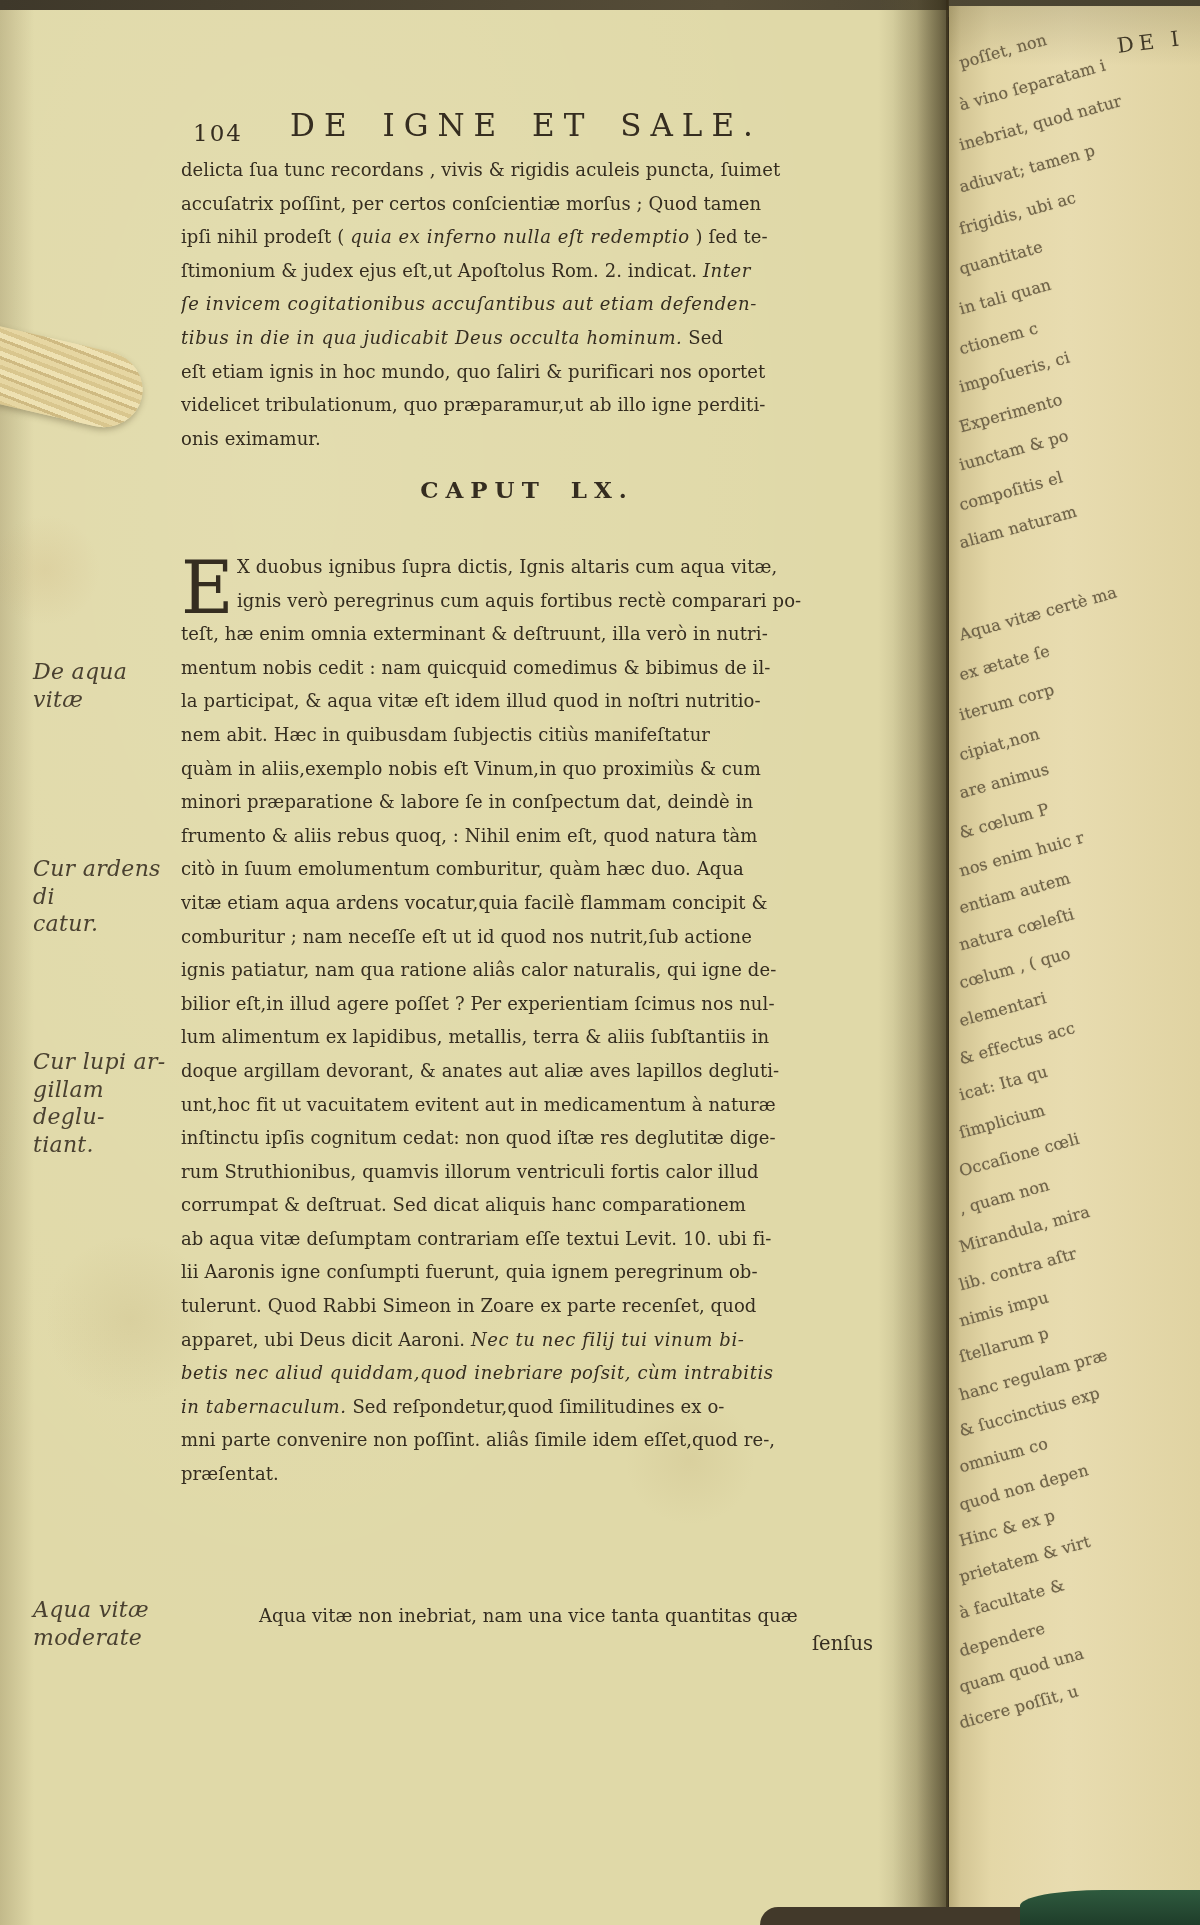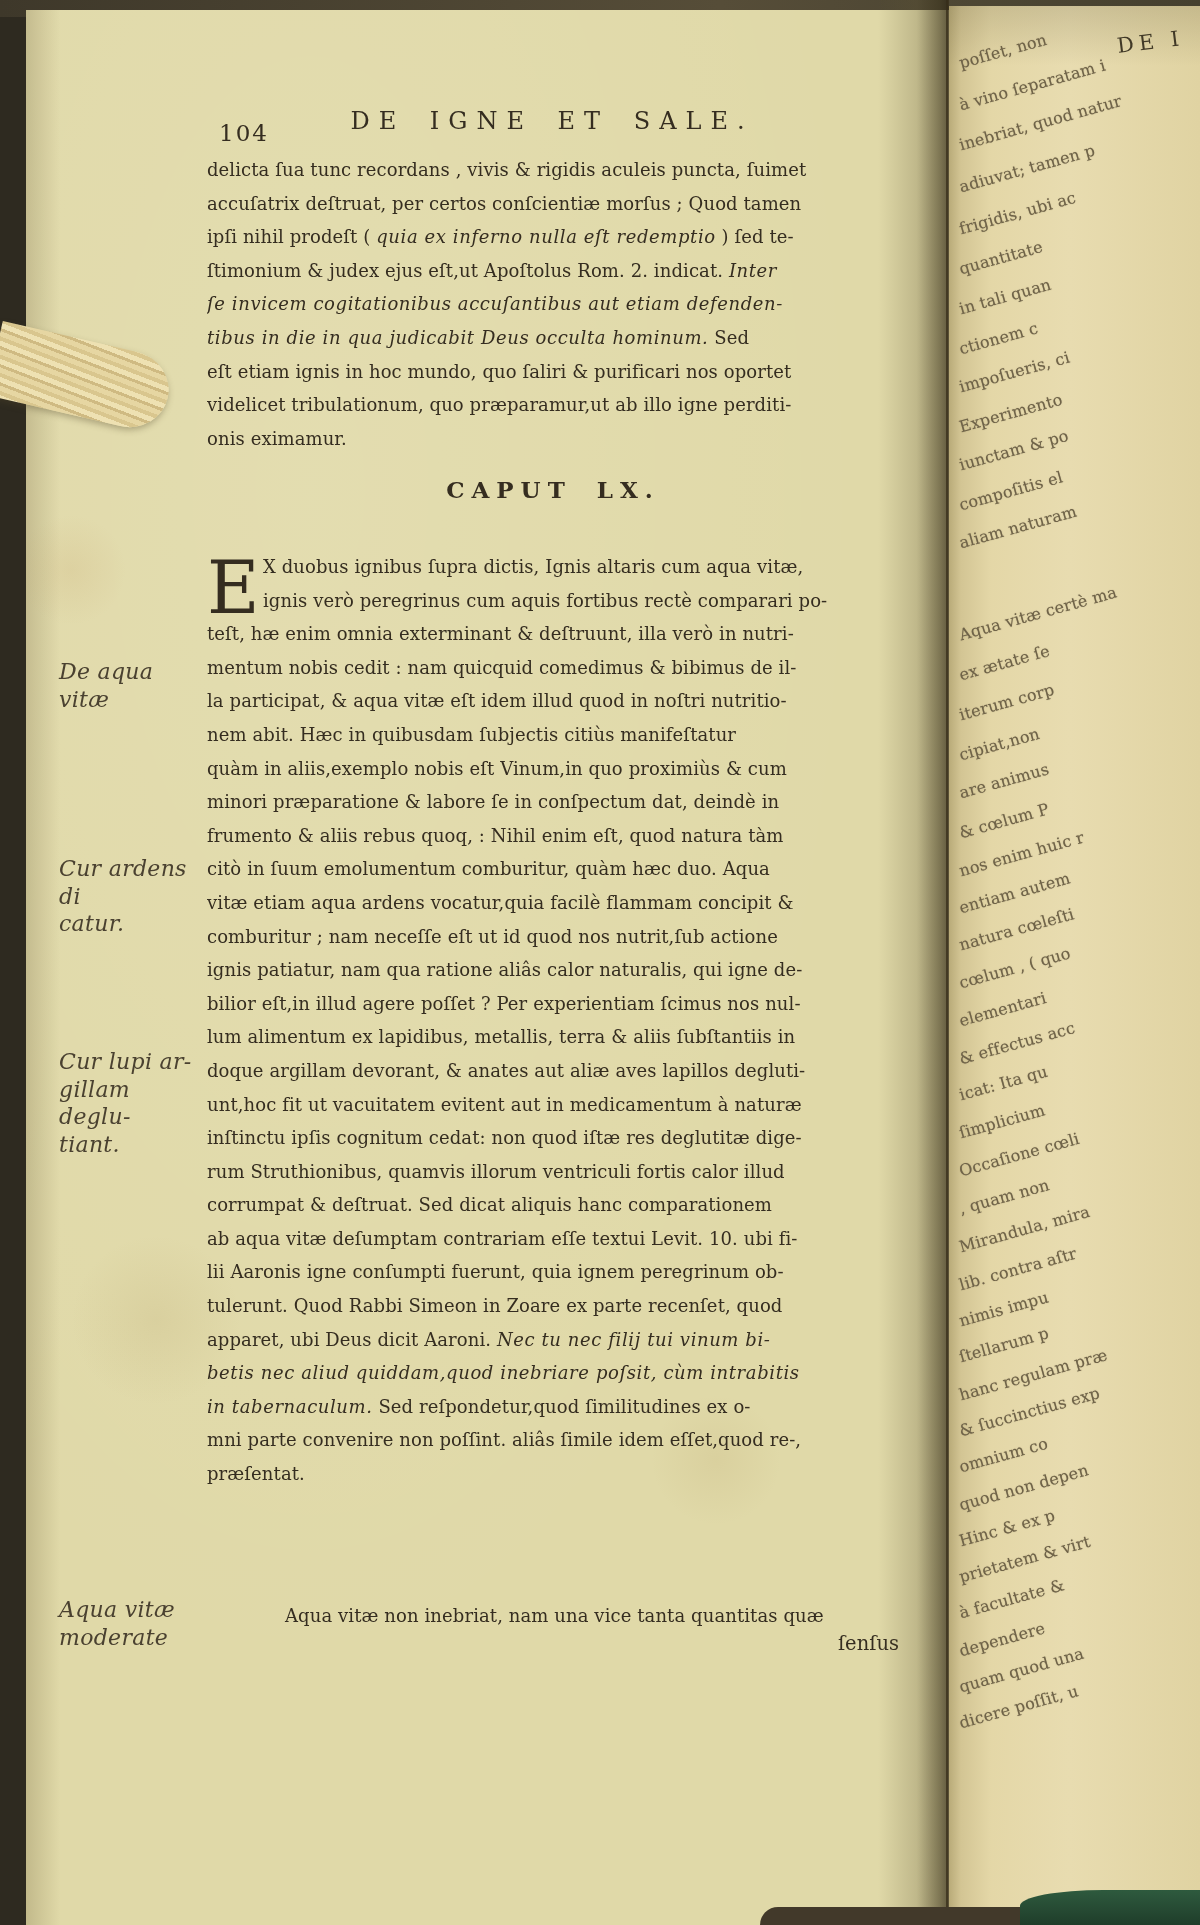--- a/index.html
+++ b/index.html
@@ -15,25 +15,25 @@
   
   .left-page{position:absolute;left:0;top:10px;width:948px;height:1915px;
     background:
       radial-gradient(circle at 45px 560px, rgba(190,150,90,0.14), transparent 55px),
       radial-gradient(circle at 130px 1310px, rgba(150,120,60,0.10), transparent 85px),
       radial-gradient(circle at 690px 1450px, rgba(160,130,70,0.10), transparent 65px),
       radial-gradient(ellipse at 30% 25%, rgba(255,255,244,0.10), transparent 60%),
       linear-gradient(to right, rgba(125,112,70,0.30) 0px, rgba(125,112,70,0) 34px),
       linear-gradient(to left, rgba(105,92,52,0.38) 0px, rgba(105,92,52,0) 55px),
       #e0d9a8;}
-  .ink{color:#352d20;margin-left:26px;}
+  .ink{color:#352d20;}
   
   .pagenum{position:absolute;left:193px;top:110px;font-size:23px;letter-spacing:2px;}
   .running-header{position:absolute;left:180px;top:97px;width:692px;text-align:center;
-      font-size:24px;letter-spacing:9px;word-spacing:8px;}
+      font-size:31px;letter-spacing:9px;word-spacing:8px;}
   
   .tblock{position:absolute;left:181px;width:700px;overflow:hidden;}
   .tl{height:33.6px;line-height:33.6px;font-size:18px;letter-spacing:0.1px;white-space:nowrap;}
   .it{font-style:italic;letter-spacing:0.6px;}
   .p1{top:143px;}
   .chapter{position:absolute;left:181px;top:466px;width:692px;text-align:center;
       font-size:23px;letter-spacing:7px;word-spacing:10px;font-weight:bold;}
   .p2{top:540px;}
   .p2 .tl:nth-child(1),.p2 .tl:nth-child(2){padding-left:56px;}
   .dropcap{position:absolute;left:181px;top:546px;font-size:72px;line-height:64px;}
@@ -72,21 +72,21 @@
   <div class="bg-top"></div>
 
   <div class="left-page ink">
     <div class="bookmark"></div>
 
     <div class="pagenum">104</div>
     <div class="running-header">DE IGNE ET SALE.</div>
 
     <div class="tblock p1">
         <div class="tl"><span>delicta ſua tunc recordans , vivis &amp; rigidis aculeis puncta, ſuimet</span></div>
-        <div class="tl"><span>accuſatrix deſtruat, per certos conſcientiæ morſus ; Quod tamen</span></div>
+        <div class="tl"><span>accuſatrix poſſint, per certos conſcientiæ morſus ; Quod tamen</span></div>
         <div class="tl"><span>ipſi nihil prodeſt ( </span><span class="it">quia ex inferno nulla eſt redemptio</span><span> ) ſed te-</span></div>
         <div class="tl"><span>ſtimonium &amp; judex ejus eſt,ut Apoſtolus Rom. 2. indicat.  </span><span class="it">Inter</span></div>
         <div class="tl"><span class="it">ſe invicem cogitationibus accuſantibus aut etiam defenden-</span></div>
         <div class="tl"><span class="it">tibus in die in qua judicabit Deus occulta hominum.</span><span>   Sed</span></div>
         <div class="tl"><span>eſt etiam ignis in hoc mundo, quo ſaliri &amp; purificari nos oportet</span></div>
         <div class="tl"><span>videlicet tribulationum, quo præparamur,ut ab illo igne perditi-</span></div>
         <div class="tl"><span>onis eximamur.</span></div>
       </div>
 
     <div class="chapter">CAPUT LX.</div>

